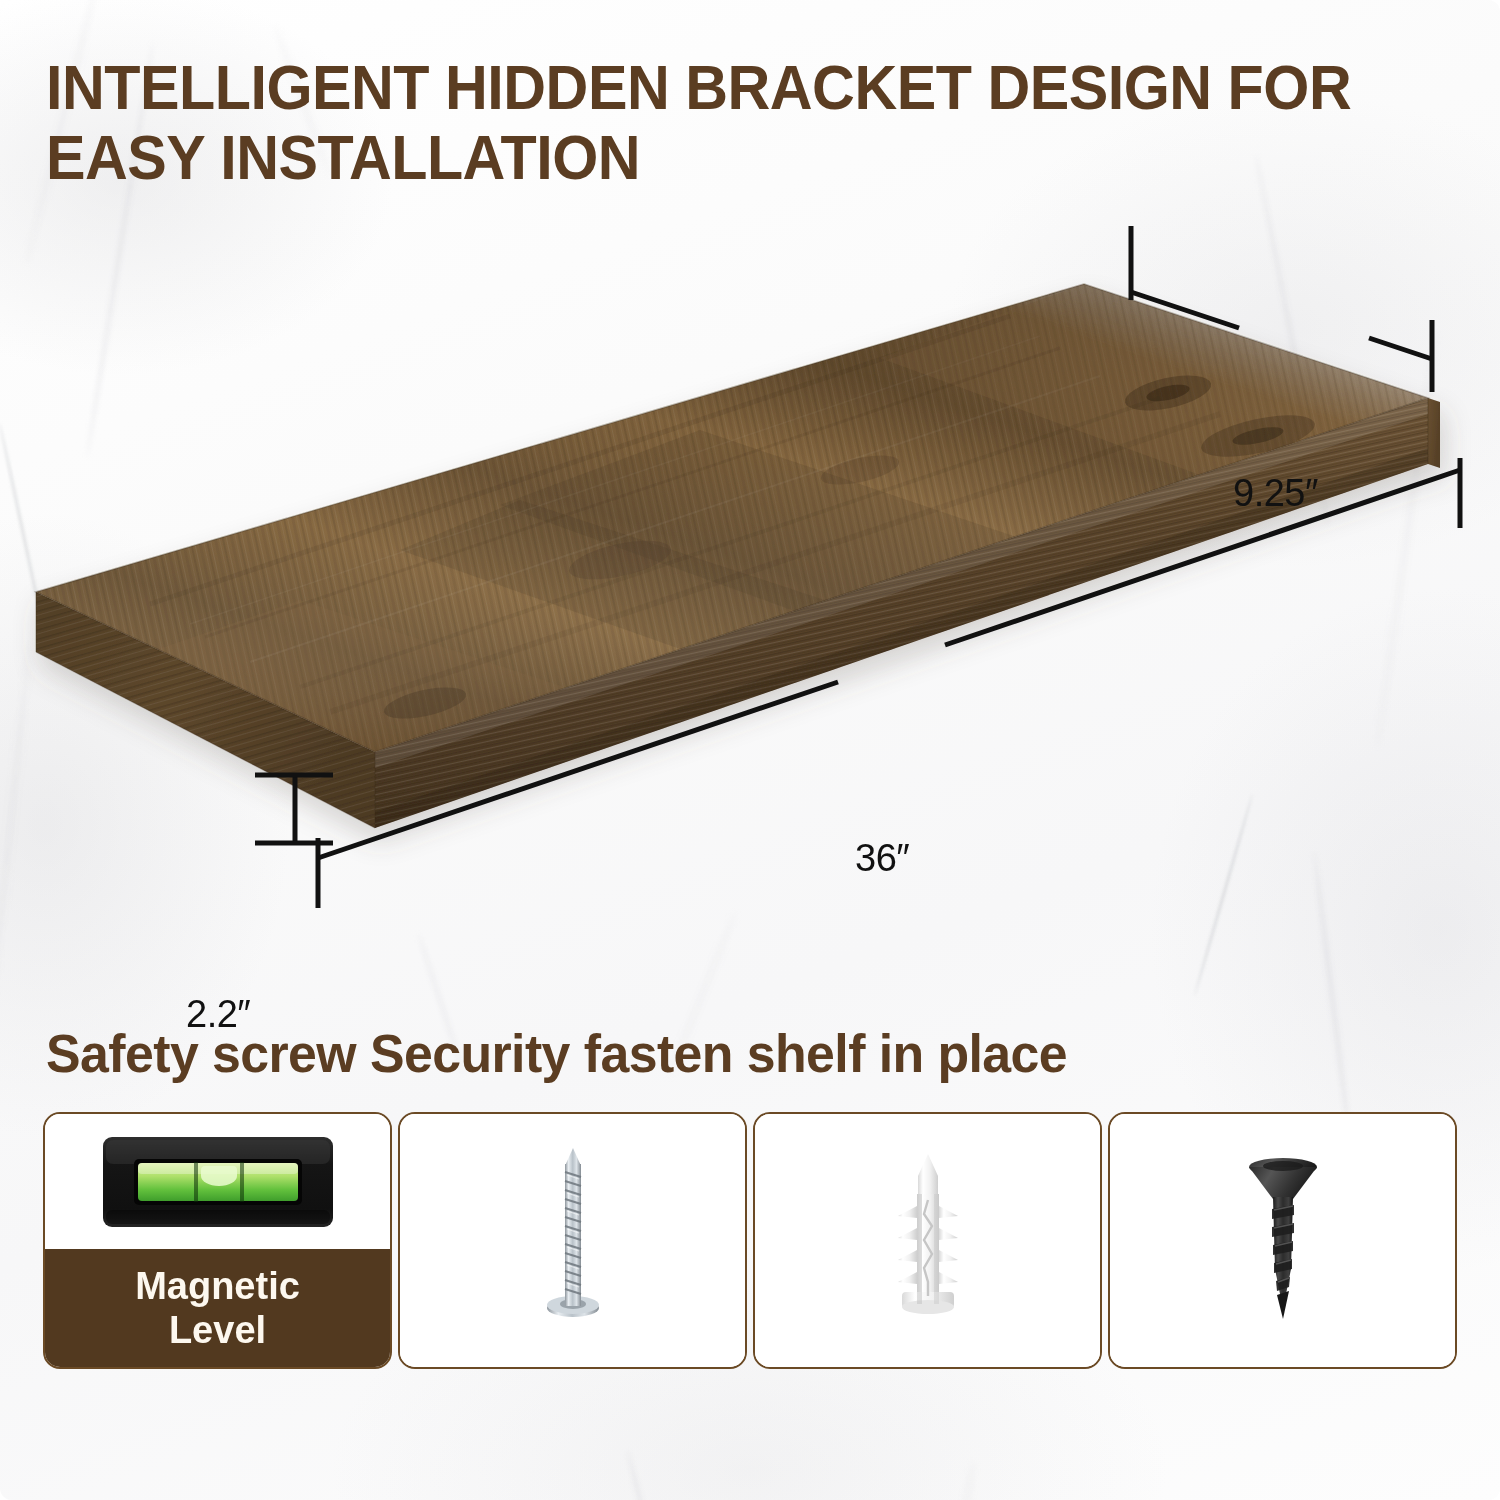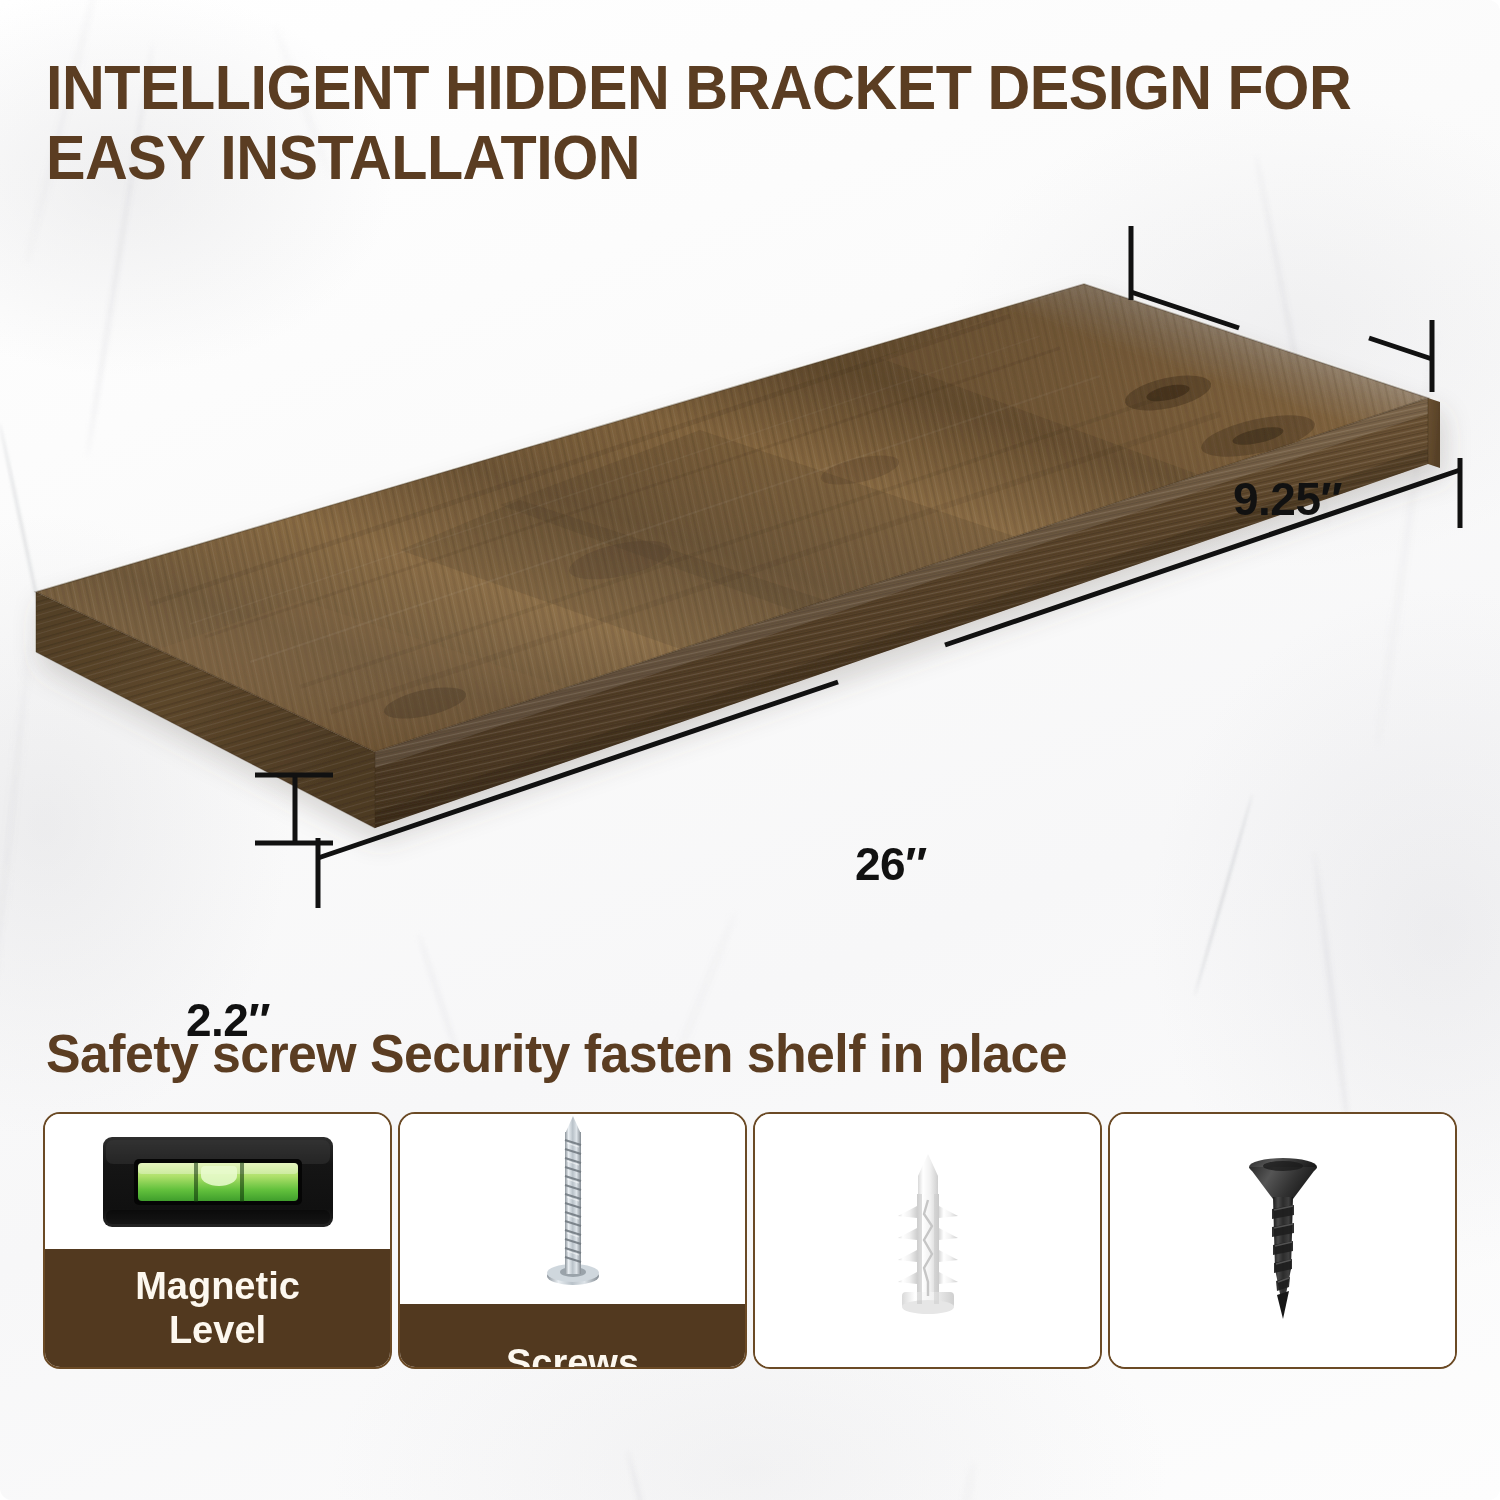--- a/index.html
+++ b/index.html
@@ -82,22 +82,22 @@
     top: 200px;
     width: 1500px;
     height: 720px;
   }
   #shelf-svg { position: absolute; left: 0; top: 0; }
 
   
   .dim-label {
     position: absolute;
     color: #111111;
-    font-weight: bold;
-    font-size: 46px;
+    font-weight: normal;
+    font-size: 38px;
     letter-spacing: -0.5px;
     white-space: nowrap;
     font-family: "Liberation Sans", sans-serif;
   }
   #dim-depth-label { left: 1233px; top: 272px; }
   #dim-length-label { left: 855px; top: 637px; }
   #dim-height-label { left: 186px; top: 793px; }
 
   
   #cards {
@@ -314,21 +314,21 @@
         <line x1="838" y1="482" x2="318" y2="658"></line>
         <line x1="318" y1="638" x2="318" y2="708"></line>
 
         <line x1="295" y1="573" x2="295" y2="645"></line>
         <line x1="255" y1="575" x2="333" y2="575"></line>
         <line x1="255" y1="643" x2="333" y2="643"></line>
       </g>
     </svg>
 
     <div class="dim-label" id="dim-depth-label">9.25″</div>
-    <div class="dim-label" id="dim-length-label">26″</div>
+    <div class="dim-label" id="dim-length-label">36″</div>
     <div class="dim-label" id="dim-height-label">2.2″</div>
   </div>
 
   <div class="subhead">Safety screw Security fasten shelf in place</div>
 
   <div id="cards">
 
     <div class="card">
       <div class="card-art">
         <svg class="art-svg" width="232" height="92" viewBox="0 0 232 92">
@@ -403,21 +403,20 @@
               <path d="M31,119 L43,123"></path>
             <path d="M31,137 L43,141"></path>
           </g>
 
           <ellipse cx="37" cy="162" rx="26" ry="9" fill="url(#steelG)"></ellipse>
           <ellipse cx="37" cy="159" rx="26" ry="9" fill="#cfd7dd"></ellipse>
           <ellipse cx="37" cy="158" rx="13" ry="5" fill="#9aa3aa"></ellipse>
           <rect x="29" y="150" width="16" height="10" fill="url(#steelG)"></rect>
         </svg>
       </div>
-      <div class="card-footer">Screws</div>
     </div>
 
     <div class="card">
       <div class="card-art">
         <svg class="art-svg" width="96" height="182" viewBox="0 0 96 182">
           <defs>
             <linearGradient id="plasticG" x1="0" y1="0" x2="1" y2="0">
               <stop offset="0" stop-color="#d9d9d9"></stop>
               <stop offset="0.25" stop-color="#ffffff"></stop>
               <stop offset="0.6" stop-color="#f1f1f1"></stop>

